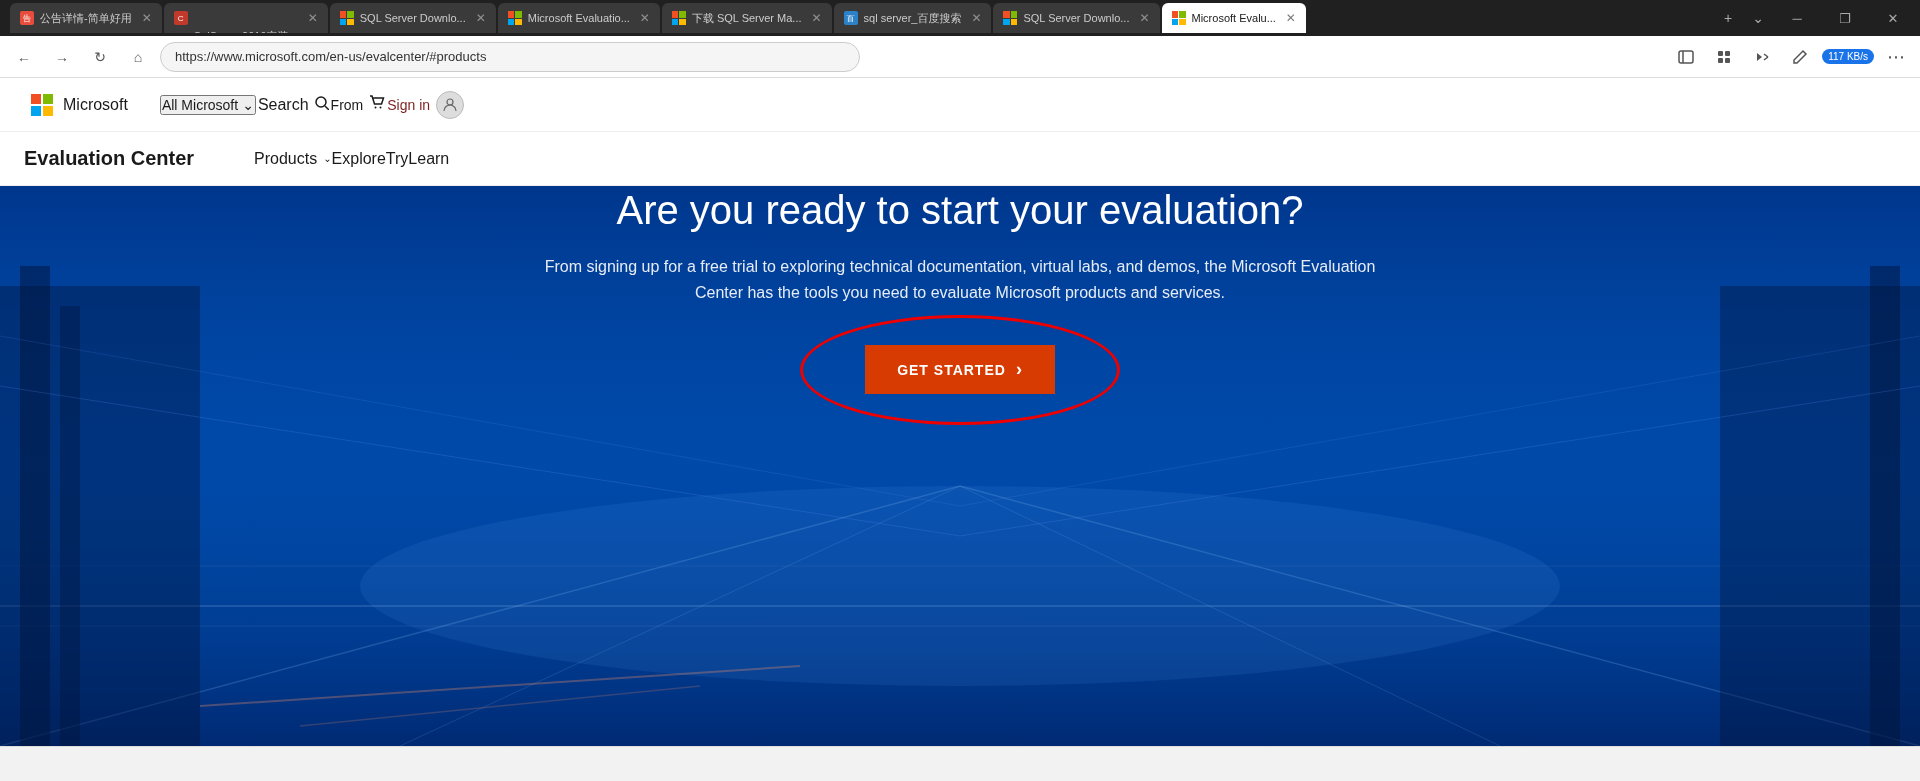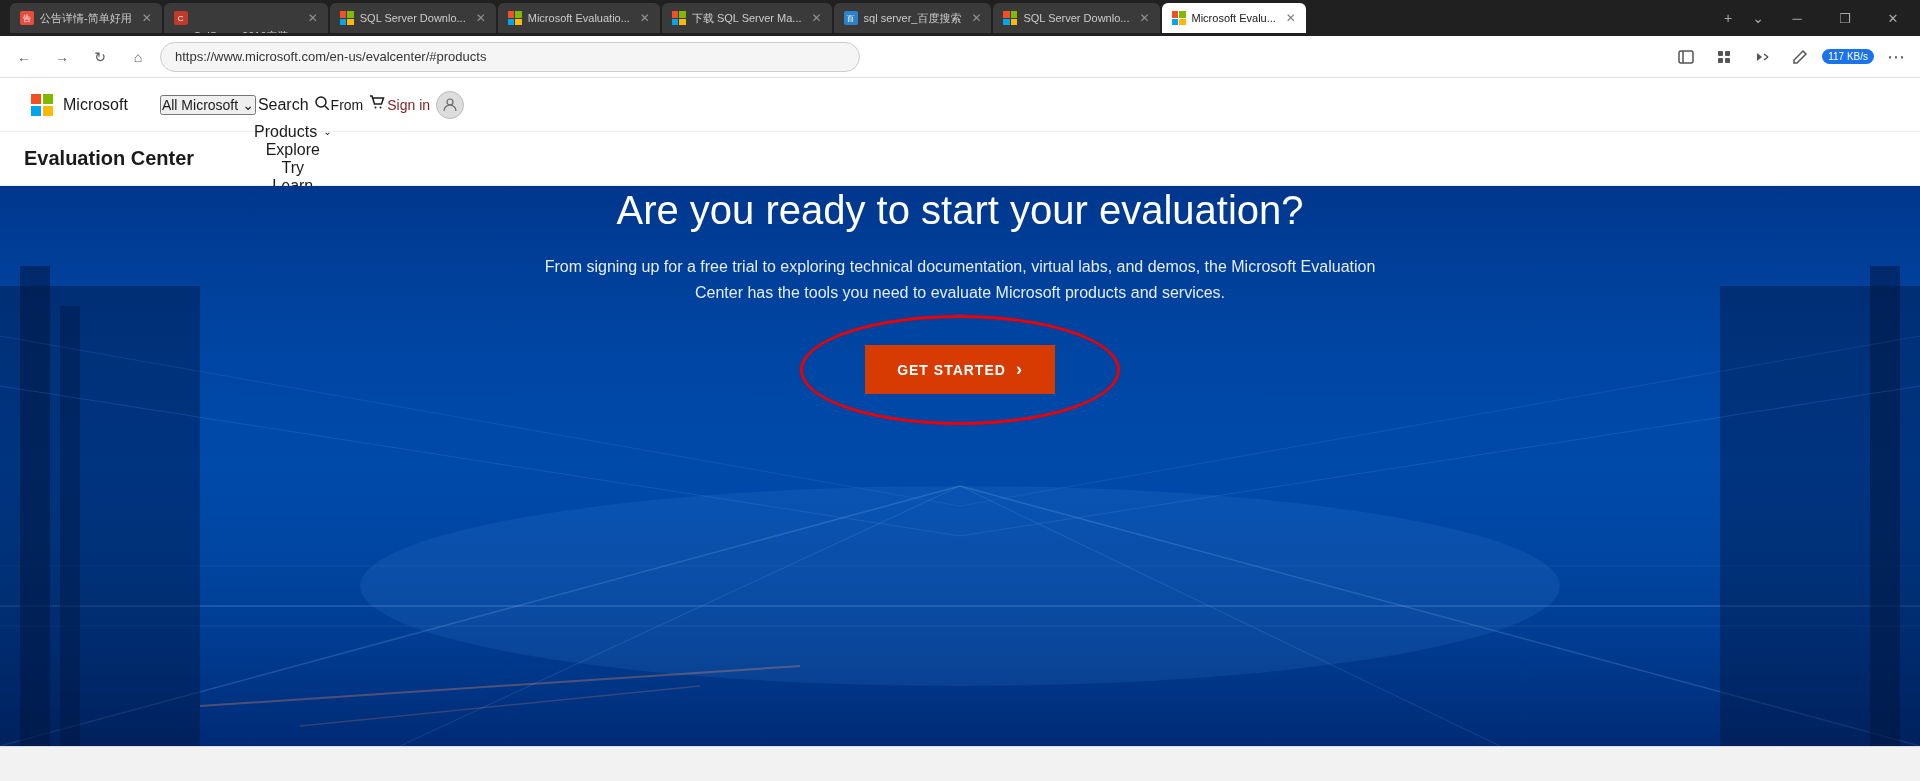--- a/index.html
+++ b/index.html
@@ -249,21 +249,20 @@
     }
     .ms-ec-title {
       font-size: 20px;
       font-weight: 600;
       color: #1a1a1a;
       margin-right: 60px;
     }
     .ms-subnav-links {
       display: flex;
       align-items: center;
-      flex-direction: column;
     }
     .ms-subnav-link {
       font-size: 16px;
       color: #1a1a1a;
       text-decoration: none;
       cursor: pointer;
       display: flex; align-items: center; gap: 6px;
     }
     .chevron-icon {
       font-size: 10px;

